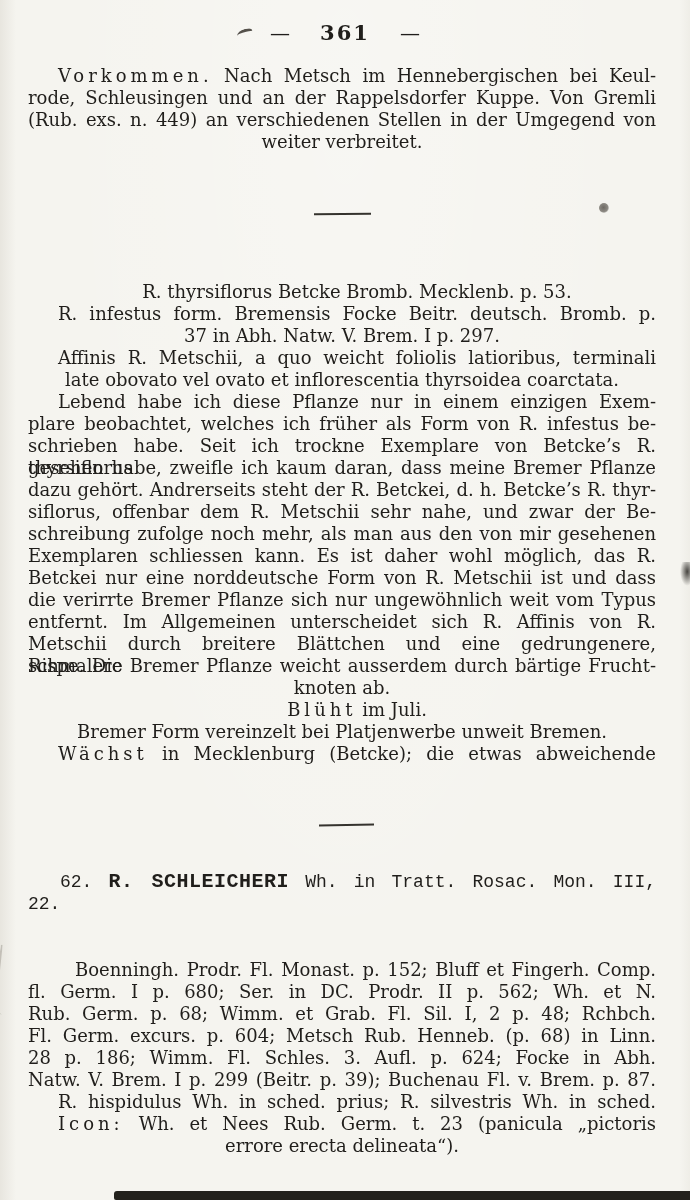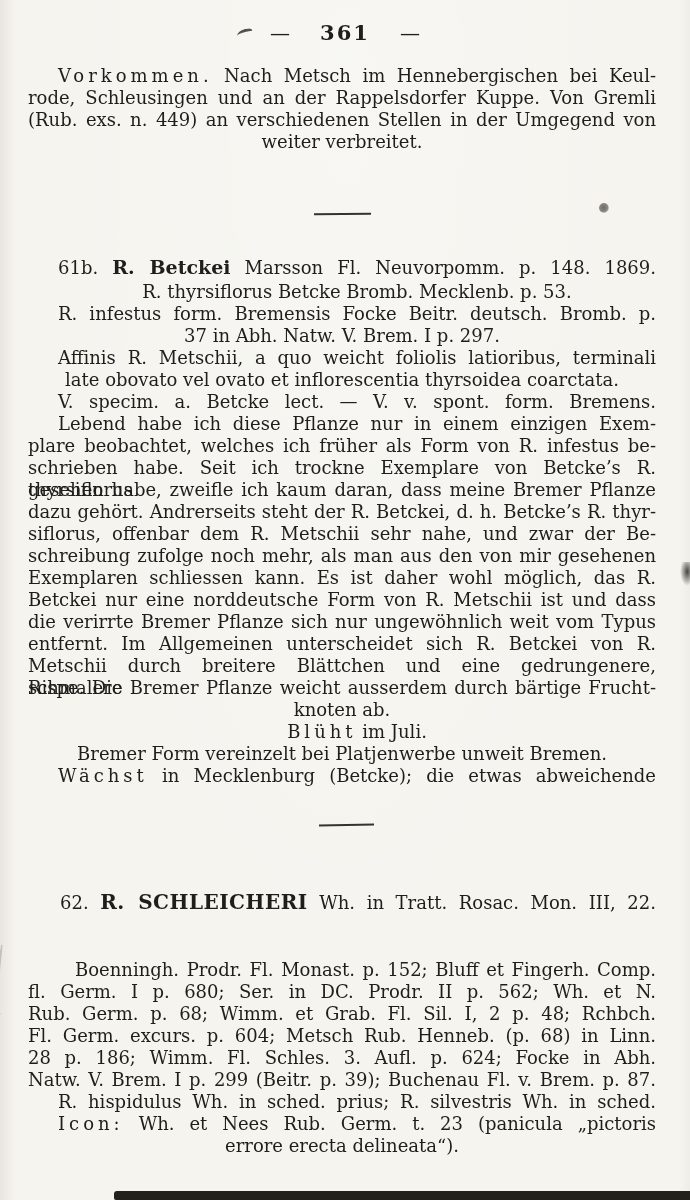--- a/index.html
+++ b/index.html
@@ -19,21 +19,21 @@
   .header{
     position:absolute;top:20px;left:0;width:100%;
     display:flex;justify-content:center;align-items:center;gap:30px;
     font-size:20px;
   }
   .pagenum{font-weight:bold;font-size:21px;letter-spacing:2px;}
   .col{position:absolute;left:28px;width:628px;}
   .p1{top:65px;}
   .h61{top:256px;}
   .flow1{top:281px;}
-  .h62{top:891px;}
+  .h62{top:871px;font-family:Liberation Mono, monospace;}
   .flow2{top:942px;margin-top:17px;}
   .ln{height:22px;line-height:22px;text-align:center;}
   .j{text-align:justify;text-align-last:justify;}
   .right{text-align:right;padding-right:2px;}
   .ind{text-indent:30px;}
   .ind47{text-indent:47px;}
   .sperr{letter-spacing:4px;}
   .bold-species{font-weight:bold;font-size:19px;}
   .caps-species{font-weight:bold;font-size:20px;letter-spacing:.5px;}
   .rule{position:absolute;height:2px;background:#35332e;}
@@ -66,47 +66,38 @@
   <div class="col p1">
     <div class="ln j ind"><span class="sperr">Vorkommen.</span><span> Nach Metsch im Hennebergischen bei Keul-</span></div>
     <div class="ln j">rode, Schleusingen und an der Rappelsdorfer Kuppe. Von Gremli</div>
     <div class="ln j">(Rub. exs. n. 449) an verschiedenen Stellen in der Umgegend von</div>
     <div class="ln">weiter verbreitet.</div>
   </div>
 
   <div class="rule rule1"></div>
   <div class="artifact dot"></div>
 
-  <div class="col h61">
-    <div class="ln j ind">
-      <span>61b.</span>
-      <span class="bold-species">R. Betckei</span>
-      <span>Marsson Fl. Neuvorpomm. p. 148.</span>
-      <span>1869.</span>
-    </div>
-  </div>
 
   <div class="col flow1">
     <div class="ln ind">R. thyrsiflorus Betcke Bromb. Mecklenb. p. 53.</div>
     <div class="ln j ind">R. infestus form. Bremensis Focke Beitr. deutsch. Bromb. p.</div>
     <div class="ln">37 in Abh. Natw. V. Brem. I p. 297.</div>
     <div class="ln j ind">Affinis R. Metschii, a quo weicht foliolis latioribus, terminali</div>
     <div class="ln">late obovato vel ovato et inflorescentia thyrsoidea coarctata.</div>
-    <div class="ln j ind">V. specim. a. Betcke lect. — V. v. spont. form. Bremens.</div>
     <div class="ln j ind">Lebend habe ich diese Pflanze nur in einem einzigen Exem-</div>
     <div class="ln j">plare beobachtet, welches ich früher als Form von R. infestus be-</div>
     <div class="ln j">schrieben habe. Seit ich trockne Exemplare von Betcke’s R. thyrsiflorus</div>
     <div class="ln j">gesehen habe, zweifle ich kaum daran, dass meine Bremer Pflanze</div>
     <div class="ln j">dazu gehört. Andrerseits steht der R. Betckei, d. h. Betcke’s R. thyr-</div>
     <div class="ln j">siflorus, offenbar dem R. Metschii sehr nahe, und zwar der Be-</div>
     <div class="ln j">schreibung zufolge noch mehr, als man aus den von mir gesehenen</div>
     <div class="ln j">Exemplaren schliessen kann. Es ist daher wohl möglich, das R.</div>
     <div class="ln j">Betckei nur eine norddeutsche Form von R. Metschii ist und dass</div>
     <div class="ln j">die verirrte Bremer Pflanze sich nur ungewöhnlich weit vom Typus</div>
-    <div class="ln j">entfernt. Im Allgemeinen unterscheidet sich R. Betckei von R.</div>
+    <div class="ln j">entfernt. Im Allgemeinen unterscheidet sich R. Affinis von R.</div>
     <div class="ln j">Metschii durch breitere Blättchen und eine gedrungenere, schmalere</div>
     <div class="ln j">Rispe. Die Bremer Pflanze weicht ausserdem durch bärtige Frucht-</div>
     <div class="ln">knoten ab.</div>
     <div class="ln ind"><span class="sperr">Blüht</span><span> im Juli.</span></div>
     <div class="ln">Bremer Form vereinzelt bei Platjenwerbe unweit Bremen.</div>
     <div class="ln j ind"><span class="sperr">Wächst</span><span> in Mecklenburg (Betcke); die etwas abweichende</span></div>
   </div>
 
   <div class="rule rule2"></div>
   <div class="artifact smudge"></div>

